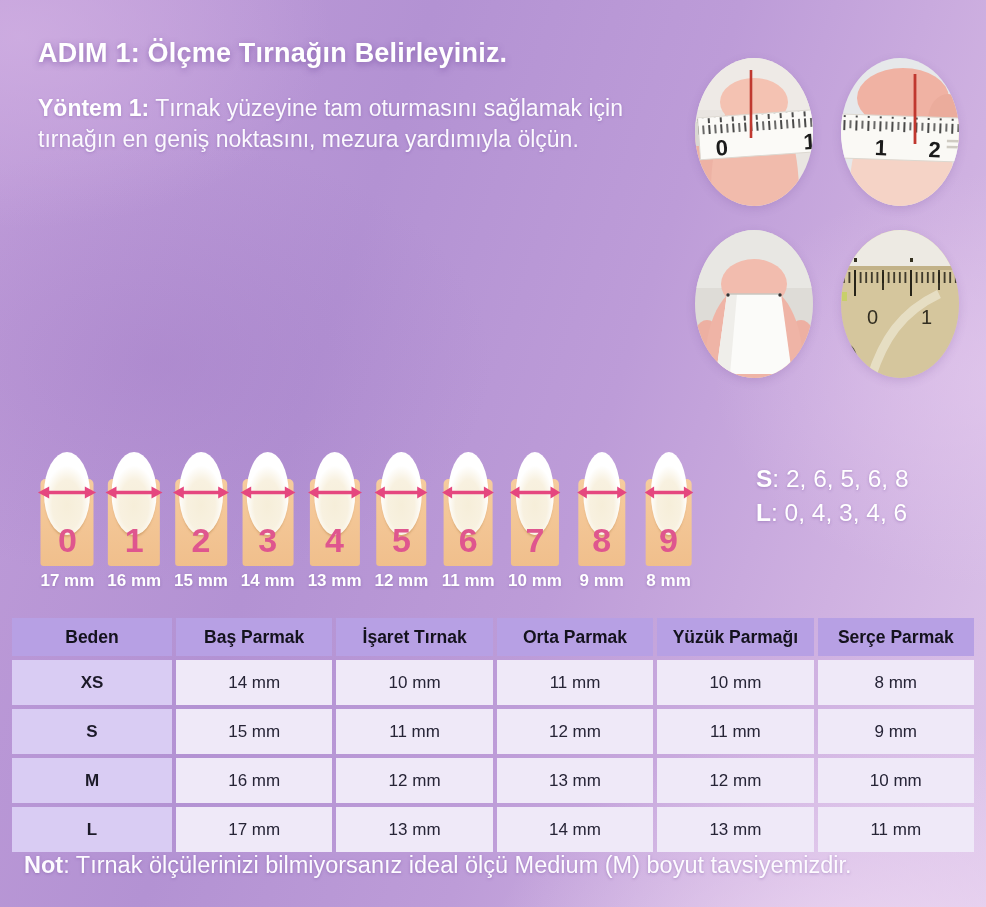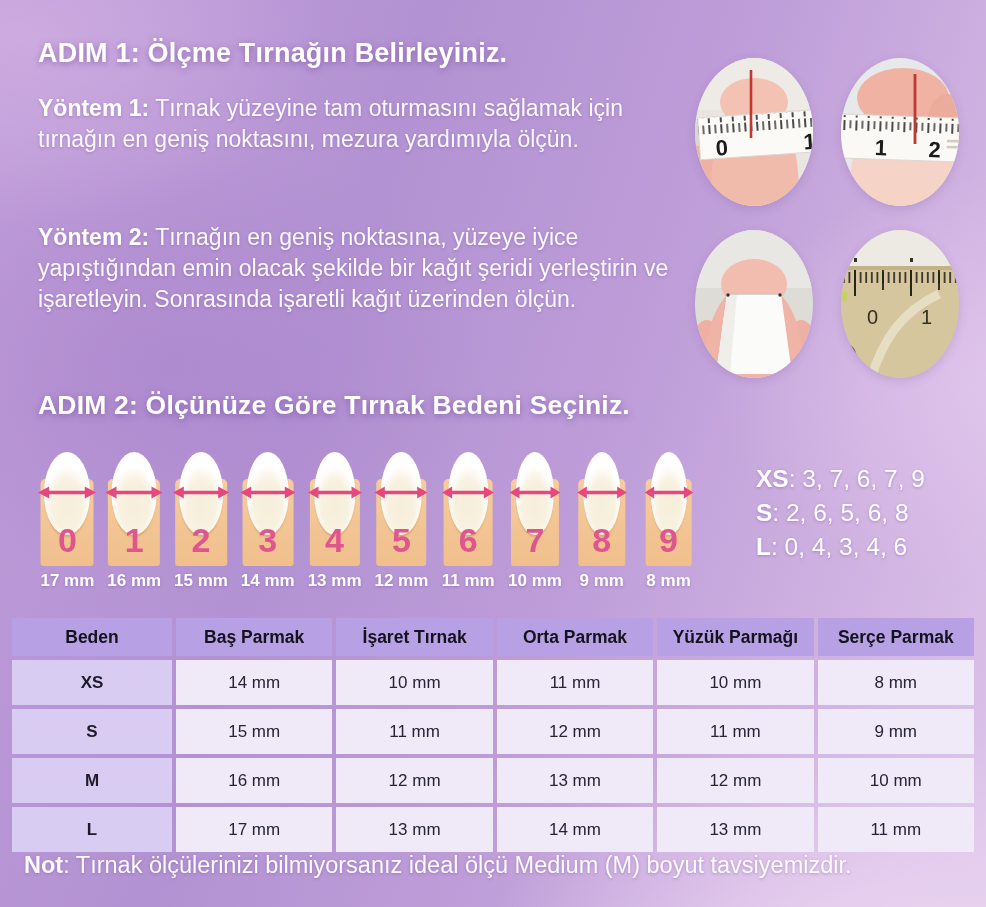--- a/index.html
+++ b/index.html
@@ -72,21 +72,20 @@
 </style>
 </head>
 <body>
 
 <div class="page">
 
   <h1 class="step-title" id="title1">ADIM 1: Ölçme Tırnağın Belirleyiniz.</h1>
 
   <p class="method" id="method1"><strong>Yöntem 1:</strong><span> Tırnak yüzeyine tam oturmasını sağlamak için tırnağın en geniş noktasını, mezura yardımıyla ölçün.</span></p>
 
-  <p class="method" id="method2"><strong>Yöntem 2:</strong><span> Tırnağın en geniş noktasına, yüzeye iyice yapıştığından emin olacak şekilde bir kağıt şeridi yerleştirin ve işaretleyin. Sonrasında işaretli kağıt üzerinden ölçün.</span></p>
 
   <div class="photos">
 
     <div class="photo-oval">
       <svg viewBox="0 0 118 148">
         <defs>
           <pattern id="t1" width="12" height="16" patternUnits="userSpaceOnUse">
             <line x1="3" y1="0" x2="3" y2="14" stroke="#2a2a2a" stroke-width="1.7"></line>
             <line x1="9" y1="0" x2="9" y2="9" stroke="#2a2a2a" stroke-width="1.4"></line>
           </pattern>
@@ -167,21 +166,20 @@
         <path d="M30,148 C42,110 60,82 98,64" stroke="#e8e0c8" stroke-width="9" fill="none" opacity="0.9"></path>
         <text x="26" y="94" font-size="20" fill="#332f22">0</text>
         <text x="80" y="94" font-size="20" fill="#332f22">1</text>
         <ellipse cx="6" cy="130" rx="10" ry="16" fill="#45443c"></ellipse>
         <ellipse cx="20" cy="147" rx="9" ry="6" fill="#45443c"></ellipse>
         <rect x="1" y="62" width="5" height="9" fill="#c8d06a"></rect>
       </svg>
     </div>
   </div>
 
-  <h1 class="step-title" id="title2">ADIM 2: Ölçünüze Göre Tırnak Bedeni Seçiniz.</h1>
 
   <div class="nails-row">
       <div class="nail">
         <div class="finger-wrap">
           <div class="finger" style="width:53.0px"></div>
           <div class="nail-oval" style="width:46.0px"></div>
           <svg class="arrow" style="width:60.0px" viewBox="0 0 64 15" preserveAspectRatio="none">
             <line x1="9" y1="7.5" x2="55" y2="7.5" stroke="#E5477F" stroke-width="3.4"></line>
             <path d="M1,7.5 L13,1.5 L13,13.5 Z" fill="#E5477F"></path>
             <path d="M63,7.5 L51,1.5 L51,13.5 Z" fill="#E5477F"></path>
@@ -303,21 +301,20 @@
             <path d="M1,7.5 L13,1.5 L13,13.5 Z" fill="#E5477F"></path>
             <path d="M63,7.5 L51,1.5 L51,13.5 Z" fill="#E5477F"></path>
           </svg>
           <div class="nail-number">9</div>
         </div>
         <div class="mm-label">8 mm</div>
       </div>
     </div>
 
   <div class="size-codes">
-      <div class="code-line"><strong>XS</strong><span>: 3, 7, 6, 7, 9</span></div>
       <div class="code-line"><strong>S</strong><span>: 2, 6, 5, 6, 8</span></div>
       <div class="code-line"><strong>L</strong><span>: 0, 4, 3, 4, 6</span></div>
     </div>
 
   <table class="size-table">
     <colgroup>
         <col style="width:160px">
         <col>
         <col>
         <col>

